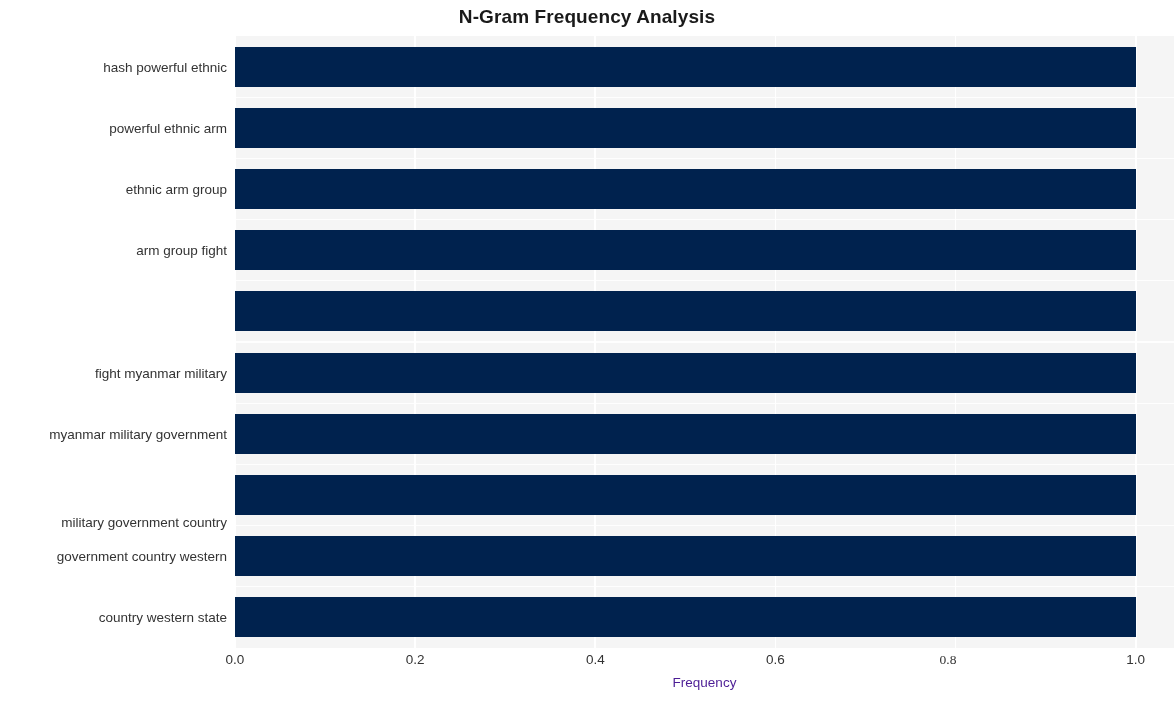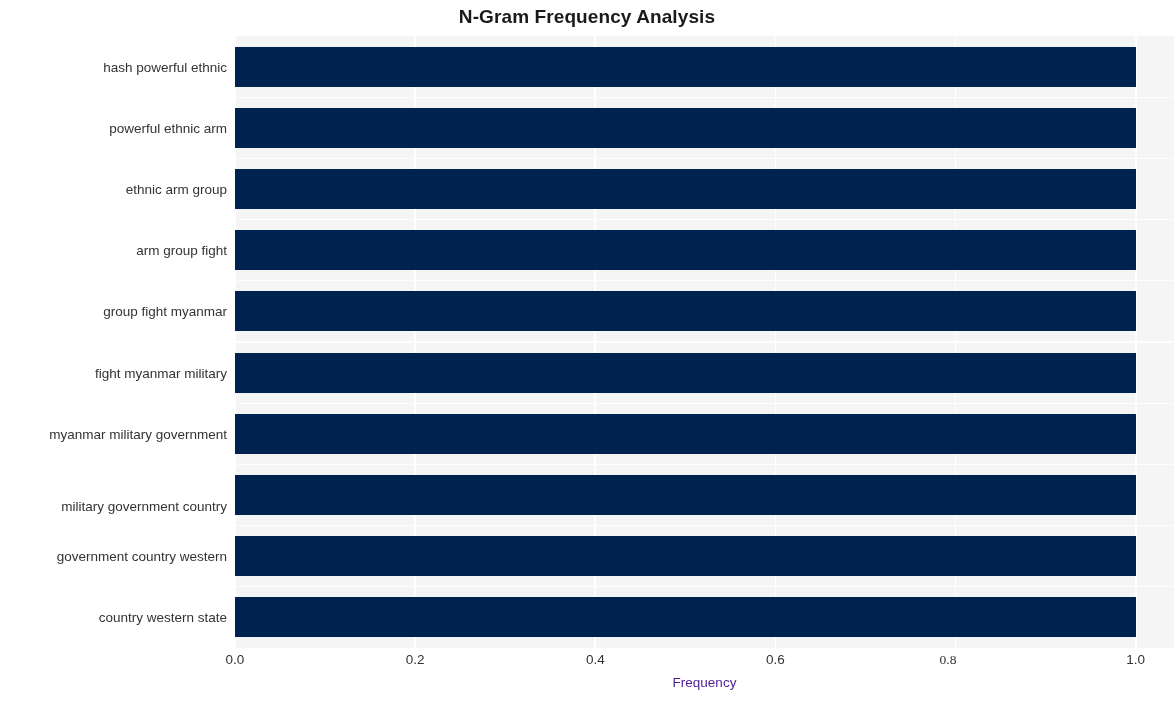--- a/index.html
+++ b/index.html
@@ -154,24 +154,23 @@
         <div class="bar" title="government country western: 1" style="top: 500.157px; height: 40.086px; width: 900.719px; background: rgb(0, 34, 78);"></div>
         <div class="bar" title="country western state: 1" style="top: 561.357px; height: 40.086px; width: 900.719px; background: rgb(0, 34, 78);"></div>
       </div>
   </div>
 
   <div id="y-tick-labels">
       <div class="ytick" style="top: 30.6px; padding-left: 8px;">hash powerful ethnic</div>
       <div class="ytick" style="top: 153px;">ethnic arm group</div>
       <div class="ytick" style="top: 91.8px;">powerful ethnic arm</div>
       <div class="ytick" style="top: 214.2px;">arm group fight</div>
-      <div class="ytick" style="top: 275.4px;">group fight myanmar</div>
       <div class="ytick" style="top: 336.6px;">fight myanmar military</div>
       <div class="ytick" style="top: 397.8px;">myanmar military government</div>
-      <div class="ytick" style="top: 470px;">military government country</div>
+      <div class="ytick" style="top: 486px;">military government country</div>
       <div class="ytick" style="top: 520.2px;">government country western</div>
       <div class="ytick" style="top: 581.4px;">country western state</div>
     </div>
 
   <div id="x-tick-labels">
       <div class="xtick" style="left: 0px; text-align: right;">0.0</div>
       <div class="xtick" style="left: 180.144px;">0.2</div>
       <div class="xtick" style="left: 360.288px;">0.4</div>
       <div class="xtick" style="left: 540.432px;">0.6</div>
       <div class="xtick" style="left: 713px; font-family: Liberation Serif, serif;">0.8</div>

